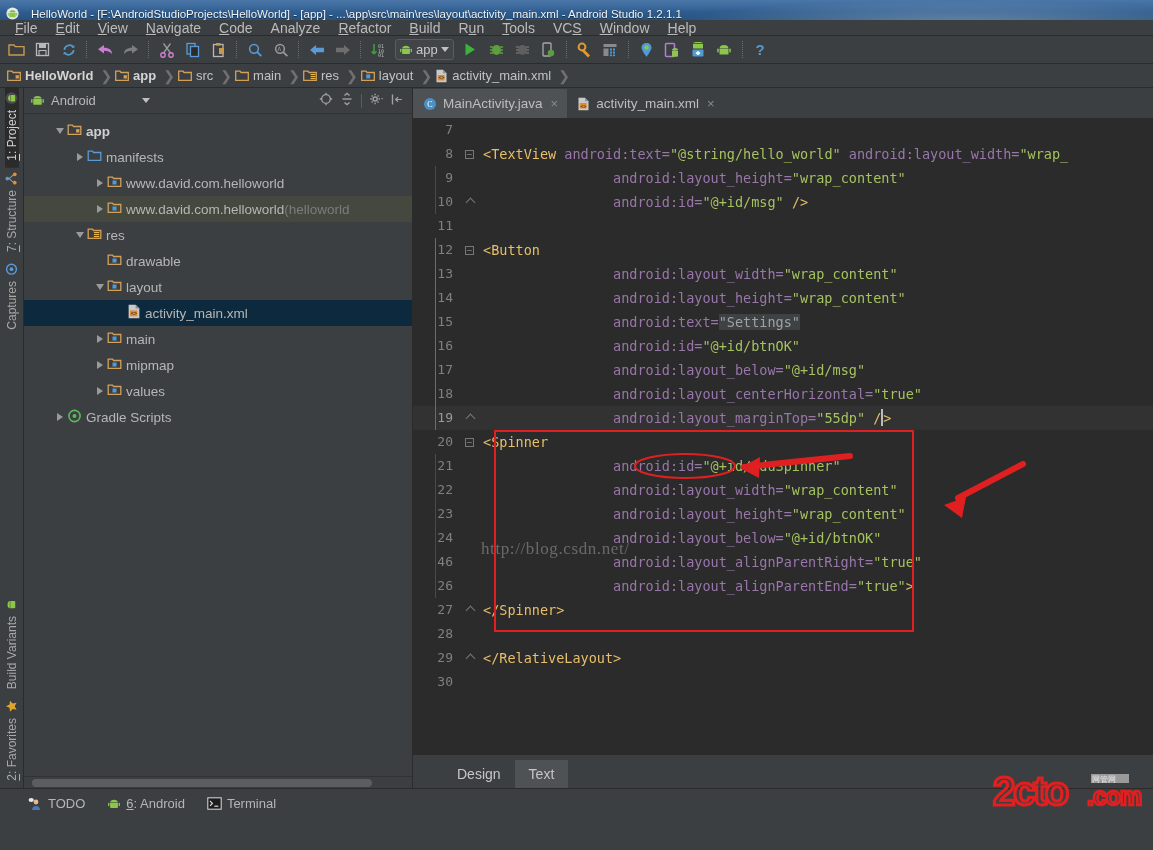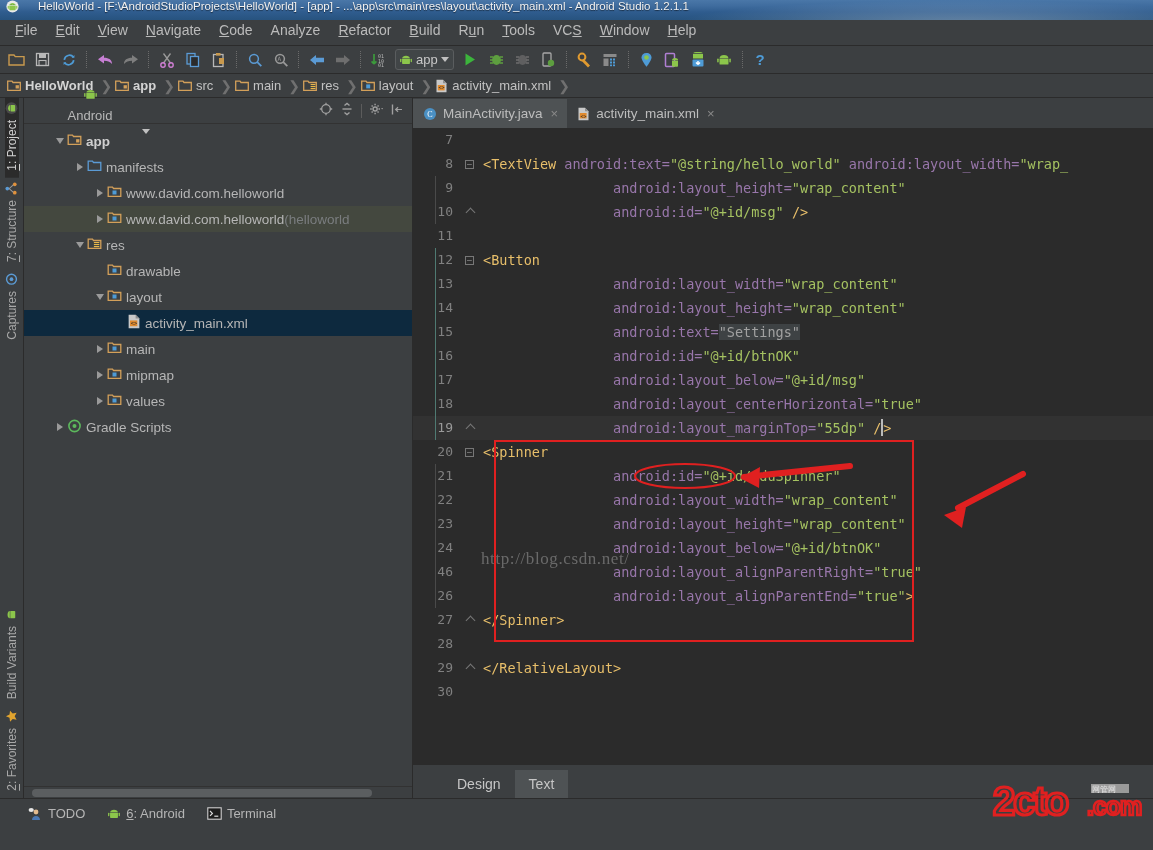--- a/index.html
+++ b/index.html
@@ -8,38 +8,38 @@
     background: #3c3f41;
     font-family: "Liberation Sans", sans-serif;
     overflow: hidden;
   }
   #app { position: relative; width: 1153px; height: 850px; }
 
   
   .titlebar {
     height: 20px; width: 100%;
     background: linear-gradient(to bottom, #4a77a8 0%, #3f6c9e 30%, #2f5c8e 60%, #27537f 100%);
-    display: flex; align-items: flex-start; gap: 19px;
+    display: flex; align-items: flex-end; gap: 12px;
     padding-left: 6px;
     position: relative; overflow: hidden;
   }
   .titlebar::after {
     content:""; position:absolute; right:0; top:0; width:480px; height:100%;
     background: radial-gradient(ellipse at 60% 120%, rgba(255,255,255,.30), rgba(255,255,255,0) 70%);
     pointer-events:none;
   }
   .title-text {
     font-size: 11.5px; color: #f2f2f2; white-space: nowrap;
     text-shadow: 0 1px 1px rgba(0,0,0,.55); z-index:1;
   }
   .droid-mini { width: 13px; height: 13px; flex: 0 0 13px; }
 
   
   .menubar {
-    height: 26px; background: #3c3f41; display: flex; align-items: flex-start;
+    height: 16px; background: #3c3f41; display: flex; align-items: center;
     padding-left: 6px; border-bottom: 1px solid #2b2b2b;
   }
   .menu-item {
     font-size: 14px; color: #bbbbbb; padding: 2px 9px; cursor: default;
     white-space: nowrap;
   }
   .menu-item u { text-decoration: underline; }
 
   
   .toolbar {
@@ -89,21 +89,21 @@
 
   
   .project-panel {
     width: 389px; background: #3c3f41; display: flex; flex-direction: column;
     border-right: 1px solid #2b2b2b;
   }
   .pp-header {
     height: 26px; display: flex; align-items: center; background: #3c3f41;
     border-bottom: 1px solid #323232; padding-left: 6px; gap: 5px;
   }
-  .pp-combo { display:flex; align-items:center; gap:6px; width: 120px; flex-direction: column; }
+  .pp-combo { display:flex; align-items:center; gap:6px; width: 120px; }
   .pp-combo .t { font-size: 13px; color: #b8b8b8; }
   .pp-hdr-icons { margin-left: auto; display: flex; align-items: center; gap: 7px; padding-right: 8px; }
   .pp-divider { width:1px; height:14px; background:#5c5c5c; }
 
   .tree { flex: 1; overflow: hidden; padding-top: 4px; font-size: 13.5px; position: relative; }
   .trow {
     height: 26px; display: flex; align-items: center; cursor: default;
     padding-left: 4px; white-space: nowrap;
   }
   .trow.sel { background: #0d293e; }

